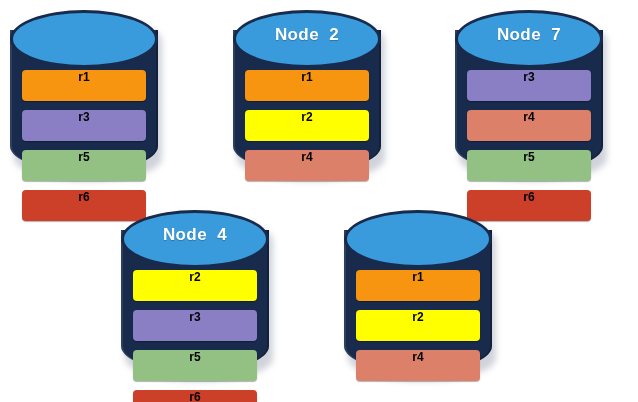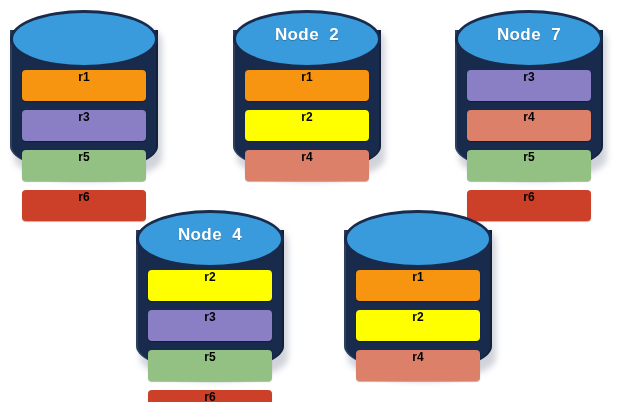--- a/index.html
+++ b/index.html
@@ -134,21 +134,21 @@
       <div class="body"></div>
       <div class="top"></div>
       <div class="title">Node  7</div>
       <div class="bars">
         <div class="bar" style="background: rgb(138, 127, 196);">r3</div>
         <div class="bar" style="background: rgb(221, 128, 105);">r4</div>
         <div class="bar" style="background: rgb(146, 193, 131);">r5</div>
         <div class="bar" style="background: rgb(204, 63, 40);">r6</div>
       </div>
     </div>
-    <div class="node" style="left: 134px; top: 208px;">
+    <div class="node" style="left: 119px; top: 208px;">
       <div class="shadow"></div>
       <div class="body"></div>
       <div class="top"></div>
       <div class="title">Node  4</div>
       <div class="bars">
         <div class="bar" style="background: rgb(255, 255, 0);">r2</div>
         <div class="bar" style="background: rgb(138, 127, 196);">r3</div>
         <div class="bar" style="background: rgb(146, 193, 131);">r5</div>
         <div class="bar" style="background: rgb(204, 63, 40);">r6</div>
       </div>

